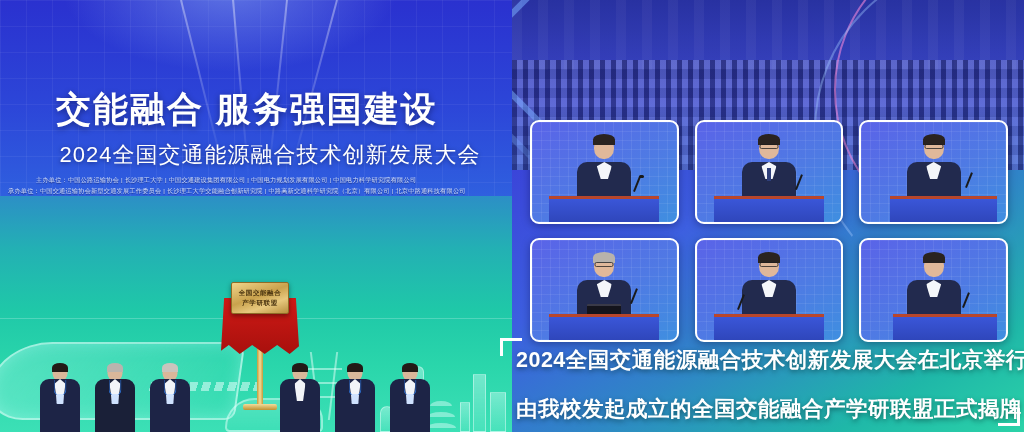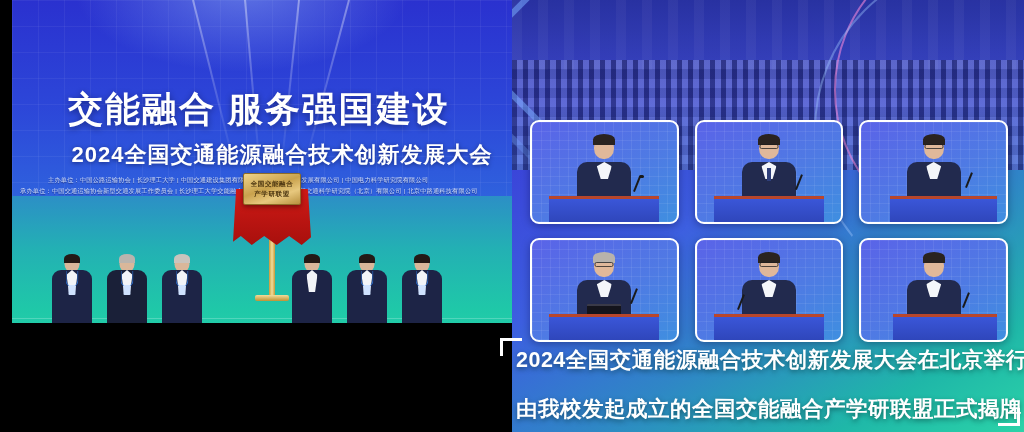--- a/index.html
+++ b/index.html
@@ -3,21 +3,21 @@
 <meta charset="utf-8">
 <style>
   * { margin:0; padding:0; box-sizing:border-box; }
   html,body { width:1024px; height:432px; overflow:hidden; background:#000; }
   body { font-family:"Liberation Sans","DejaVu Sans",sans-serif; }
 
   #stage { position:relative; width:1024px; height:432px; overflow:hidden; }
 
   
   .left-photo{
-    position:absolute; left:12px; top:0; width:512px; height:323px; overflow:hidden;
+    position:absolute; left:0; top:0; width:512px; height:432px; overflow:hidden;
     background:
       radial-gradient(ellipse 300px 140px at 44% 86%, rgba(120,255,230,.55), rgba(120,255,230,0) 70%),
       linear-gradient(#2a31cf 0%, #2f42da 16%, #3355e2 31%, #2f63e0 41%, #2d78cf 50%,
                       #2b93b8 58%, #27b3a6 66%, #22cfa4 76%, #2ad9a9 88%, #35e0b0 100%);
   }
   
   .beam{ position:absolute; top:0; width:2px; height:180px;
          background:linear-gradient(rgba(255,255,255,.38), rgba(255,255,255,0));
          transform-origin:top center; }
   .glow-top{ position:absolute; left:0; top:0; width:512px; height:120px;
@@ -26,21 +26,21 @@
     background:linear-gradient(#2a31cf, #2c46d8 55%, #2f5fdf 100%); opacity:.96; }
   .banner-grid{ position:absolute; inset:0;
     background-image:linear-gradient(rgba(255,255,255,.05) 1px, transparent 1px),
                      linear-gradient(90deg, rgba(255,255,255,.05) 1px, transparent 1px);
     background-size:26px 26px; }
 
   .evt-title{ position:absolute; left:56px; top:86px; width:420px;
     color:#fff; font-size:35px; font-weight:bold; letter-spacing:2px;
     text-shadow:0 2px 6px rgba(0,0,30,.45); white-space:nowrap; }
   .evt-sub{ position:absolute; left:50px; top:140px; width:440px; text-align:center;
-    color:#fff; font-size:22px; font-weight:bold; letter-spacing:1px;
+    color:#fff; font-size:22px; font-weight:normal; letter-spacing:1px;
     text-shadow:0 1px 4px rgba(0,0,40,.5); white-space:nowrap; }
 
   .org-line{ position:absolute; color:#dfe9ff; font-size:6.2px; letter-spacing:.2px;
     white-space:nowrap; opacity:.92; text-shadow:0 1px 1px rgba(0,0,50,.6); }
   .org-1{ left:36px; top:176px; }
   .org-2{ left:8px;  top:187px; }
 
   
   .stage-floor{ position:absolute; left:0; top:196px; width:512px; height:236px;
     background:linear-gradient(#2c8fc6 0%, #23b0b4 22%, #1fc8a8 48%, #2ad6ab 72%, #3ce0b6 100%); }

